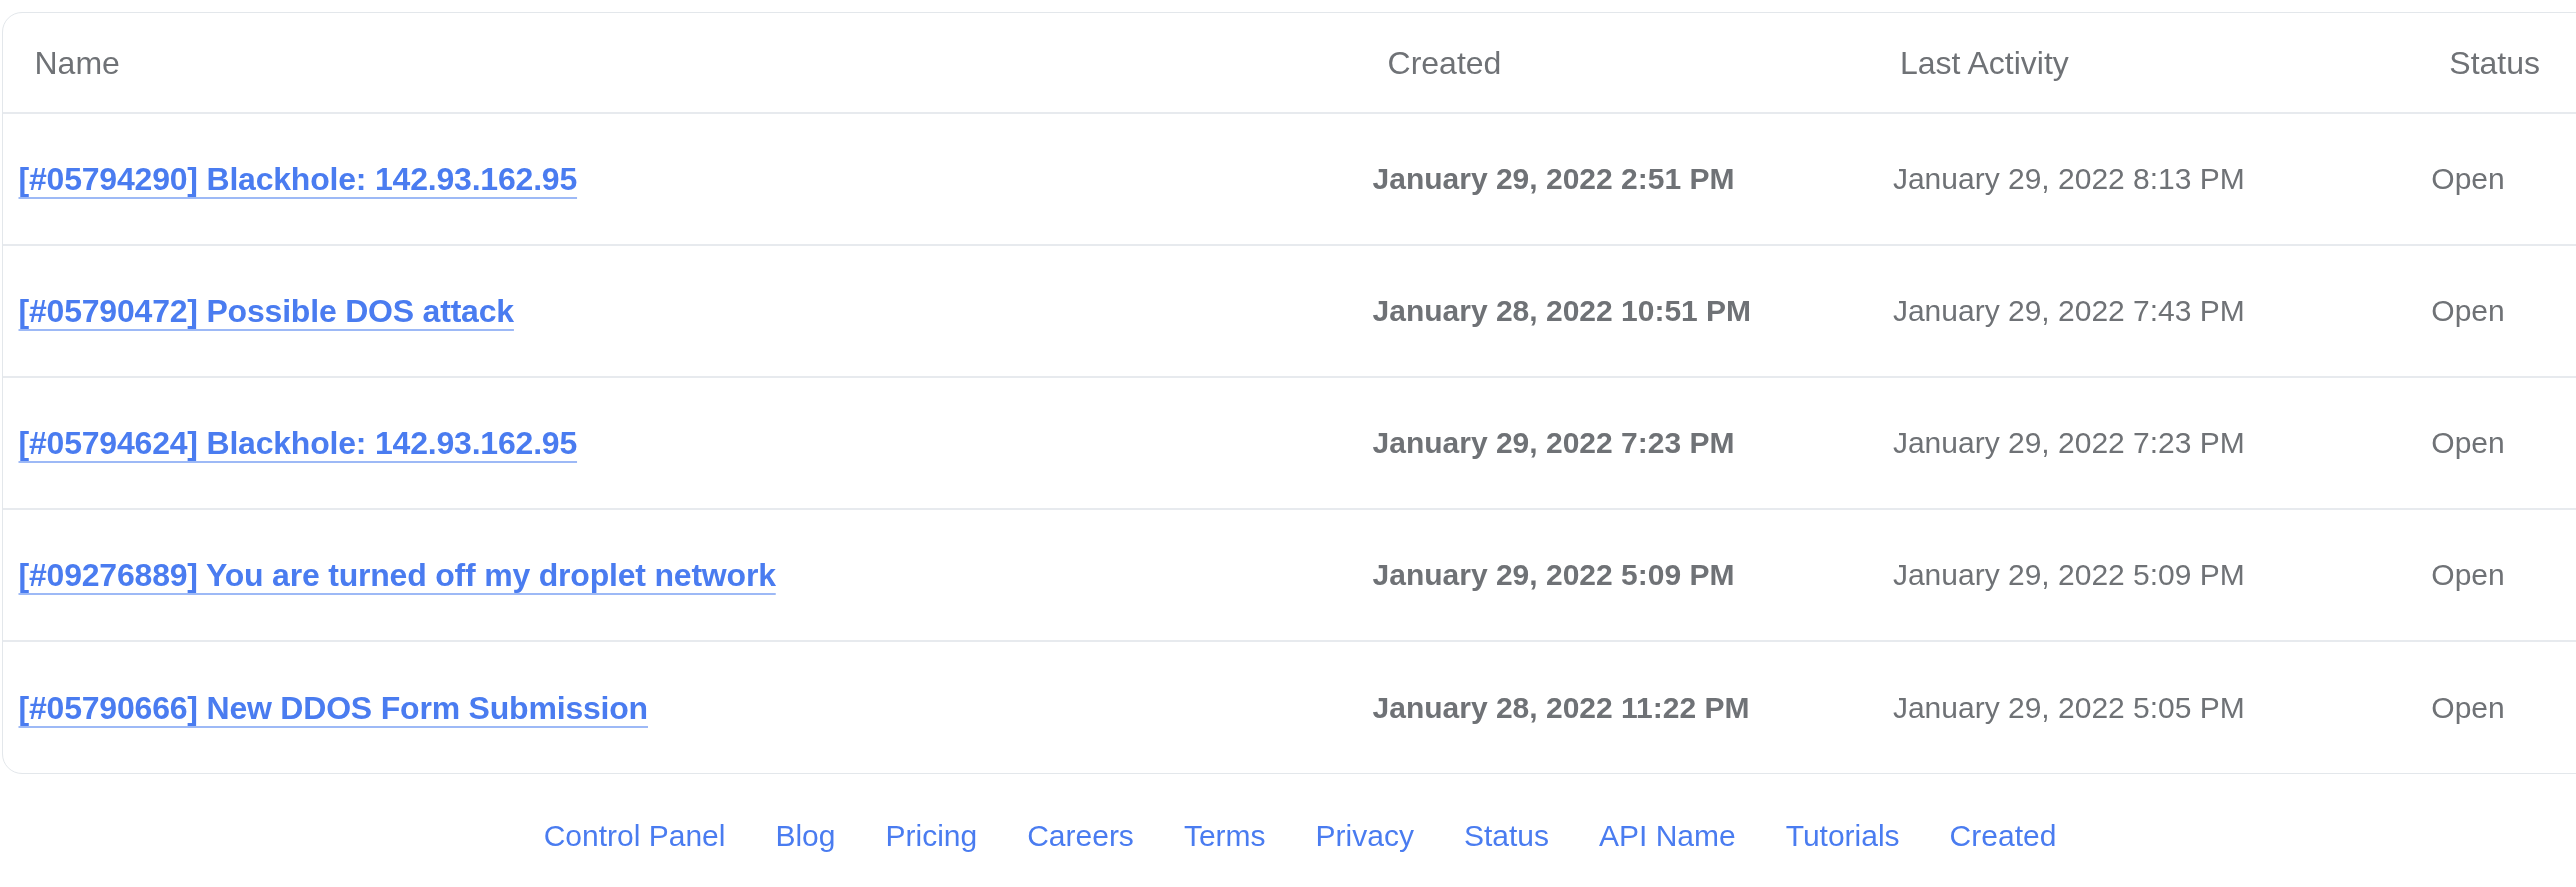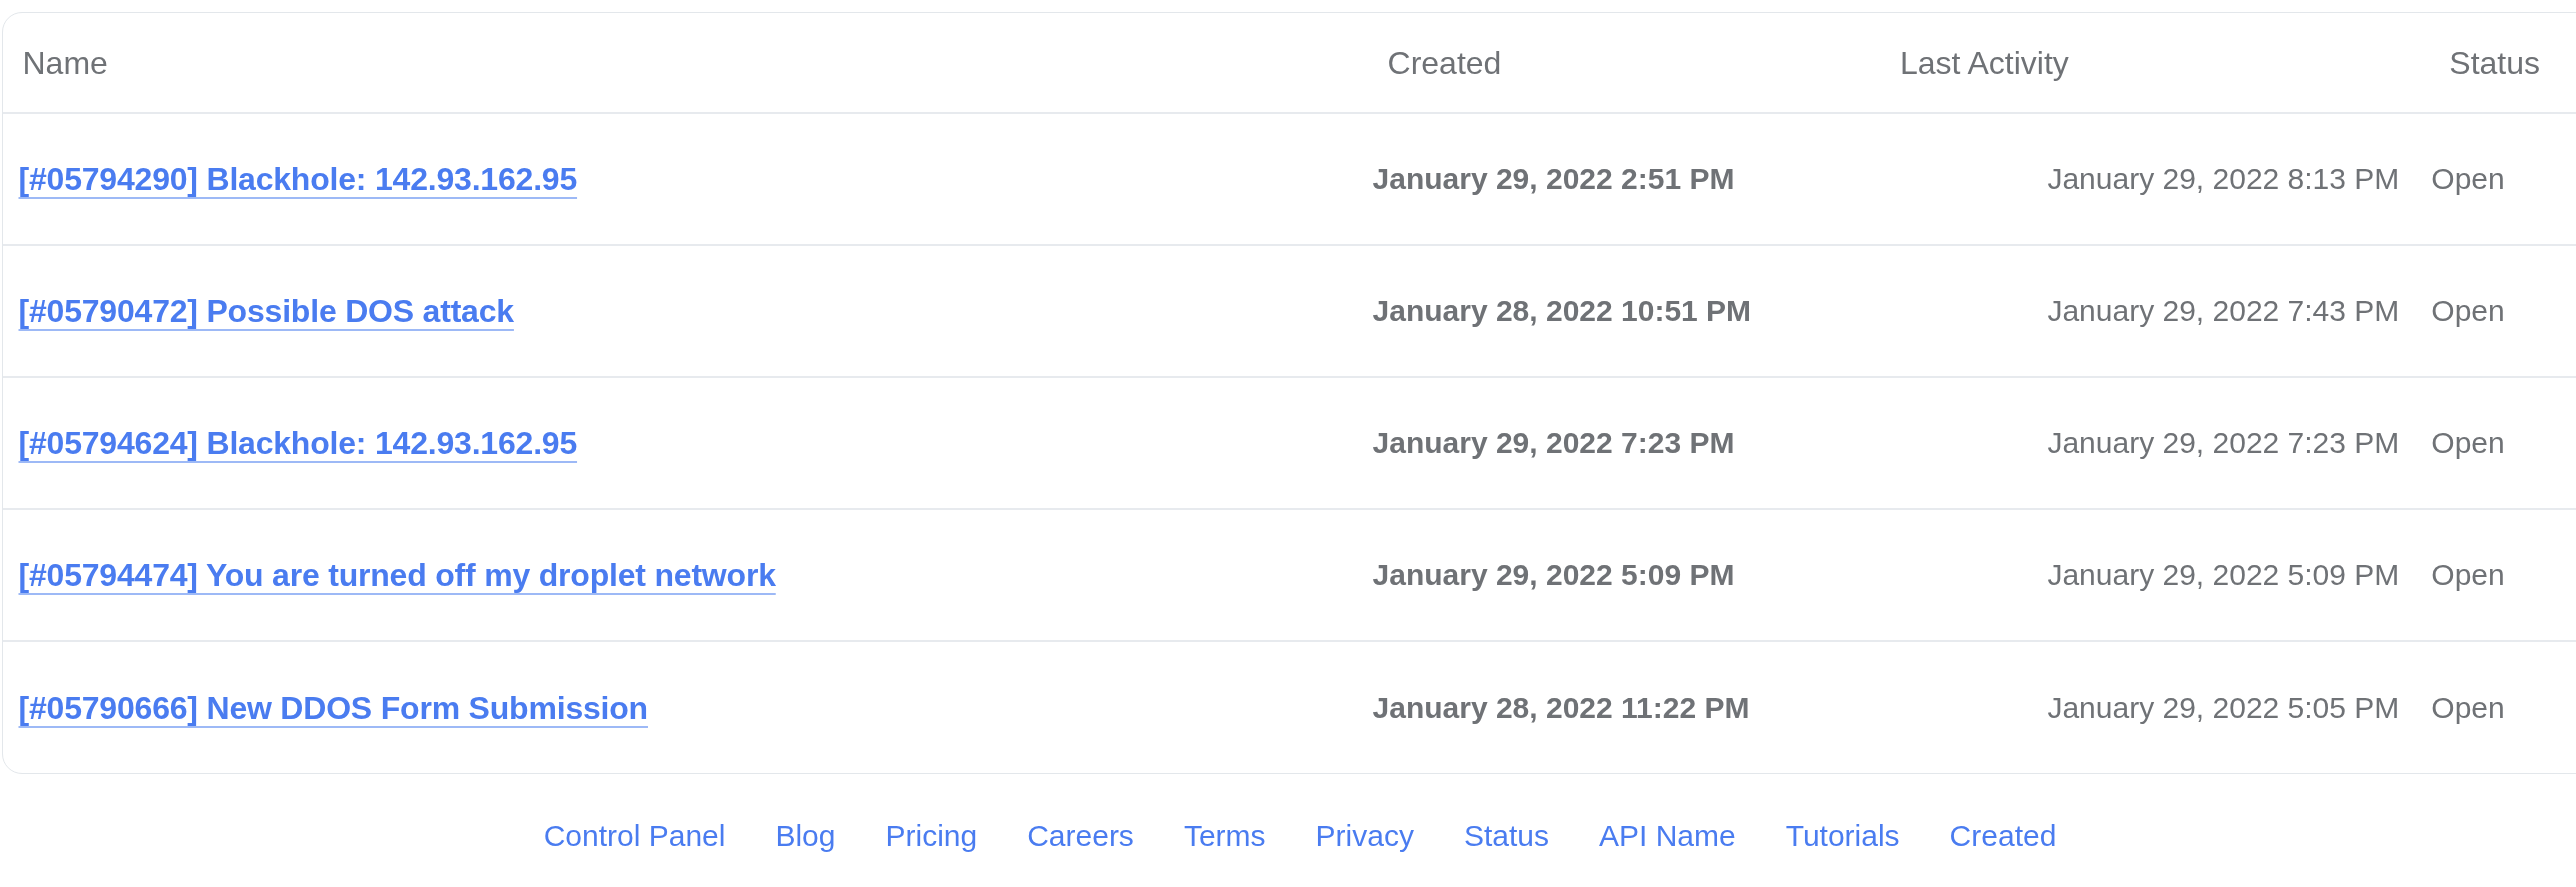--- a/index.html
+++ b/index.html
@@ -50,42 +50,42 @@
     font-weight: 400;
     font-size: 32px;
     line-height: 1;
     color: #6f7276;
     padding: 0;
     height: 100px;
     vertical-align: middle;
     border-bottom: 2.3px solid #e7eaee;
     box-sizing: border-box;
   }
-  .ticket-table th.th-name     { padding-left: 20px; }
+  .ticket-table th.th-name     { padding-left: 32px; }
   .ticket-table th.th-created  { padding-left: 31px; }
   .ticket-table th.th-activity { padding-left: 23px; }
   .ticket-table th.th-status   { padding-left: 34px; }
 
   .ticket-table td {
     padding: 16px;
     height: 132px;
     vertical-align: middle;
     border-bottom: 2.3px solid #e7eaee;
     box-sizing: border-box;
     font-size: 30px;
     line-height: 1;
     color: #6f7276;
   }
   .ticket-table tbody tr:last-child td {
     border-bottom: none;
   }
 
   .cell-name     { padding-left: 20px; }
   .cell-created  { padding-left: 37px; font-weight: bold; }
-  .cell-activity { padding-left: 29px; text-align: right; }
+  .cell-activity { padding-left: 29px; }
   .cell-status   { padding-left: 34px; }
 
   .ticket-link {
     color: #4a7cf0;
     font-weight: 700;
     font-size: 32px;
     letter-spacing: -0.2px;
     text-decoration: underline;
     text-decoration-thickness: 2.3px;
     text-underline-offset: 7px;
@@ -156,21 +156,21 @@
         <tr>
           <td class="cell-name">
             <span class="ticket-link">[#05794624] Blackhole: 142.93.162.95</span>
           </td>
           <td class="cell-created">January 29, 2022 7:23 PM</td>
           <td class="cell-activity">January 29, 2022 7:23 PM</td>
           <td class="cell-status">Open</td>
         </tr>
         <tr>
           <td class="cell-name">
-            <span class="ticket-link">[#05794474] You are turned off my droplet network</span>
+            <span class="ticket-link">[#09276889] You are turned off my droplet network</span>
           </td>
           <td class="cell-created">January 29, 2022 5:09 PM</td>
           <td class="cell-activity">January 29, 2022 5:09 PM</td>
           <td class="cell-status">Open</td>
         </tr>
         <tr>
           <td class="cell-name">
             <span class="ticket-link">[#05790666] New DDOS Form Submission</span>
           </td>
           <td class="cell-created">January 28, 2022 11:22 PM</td>

